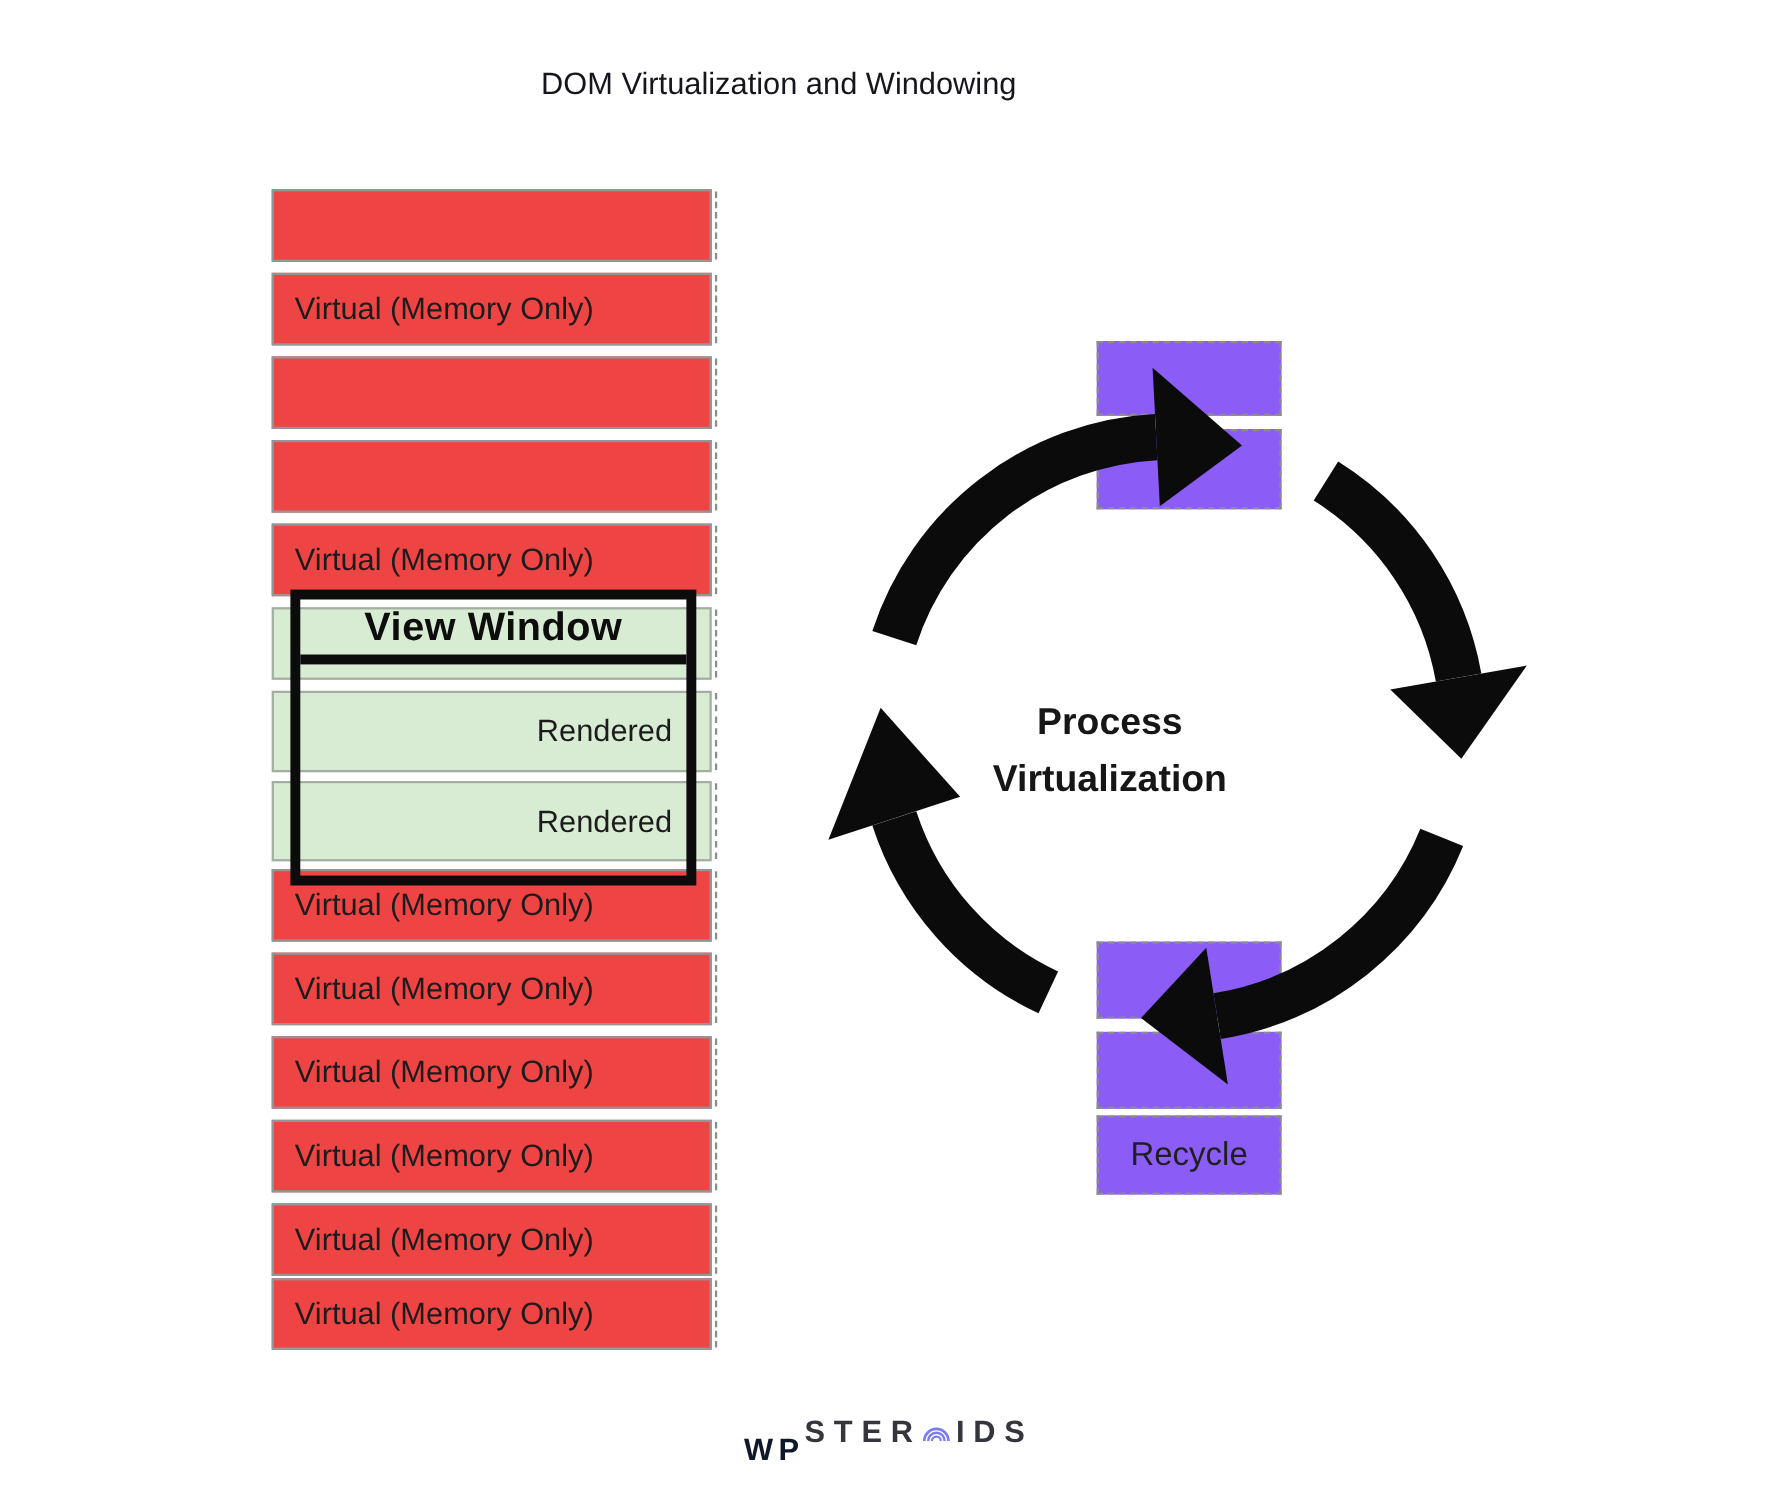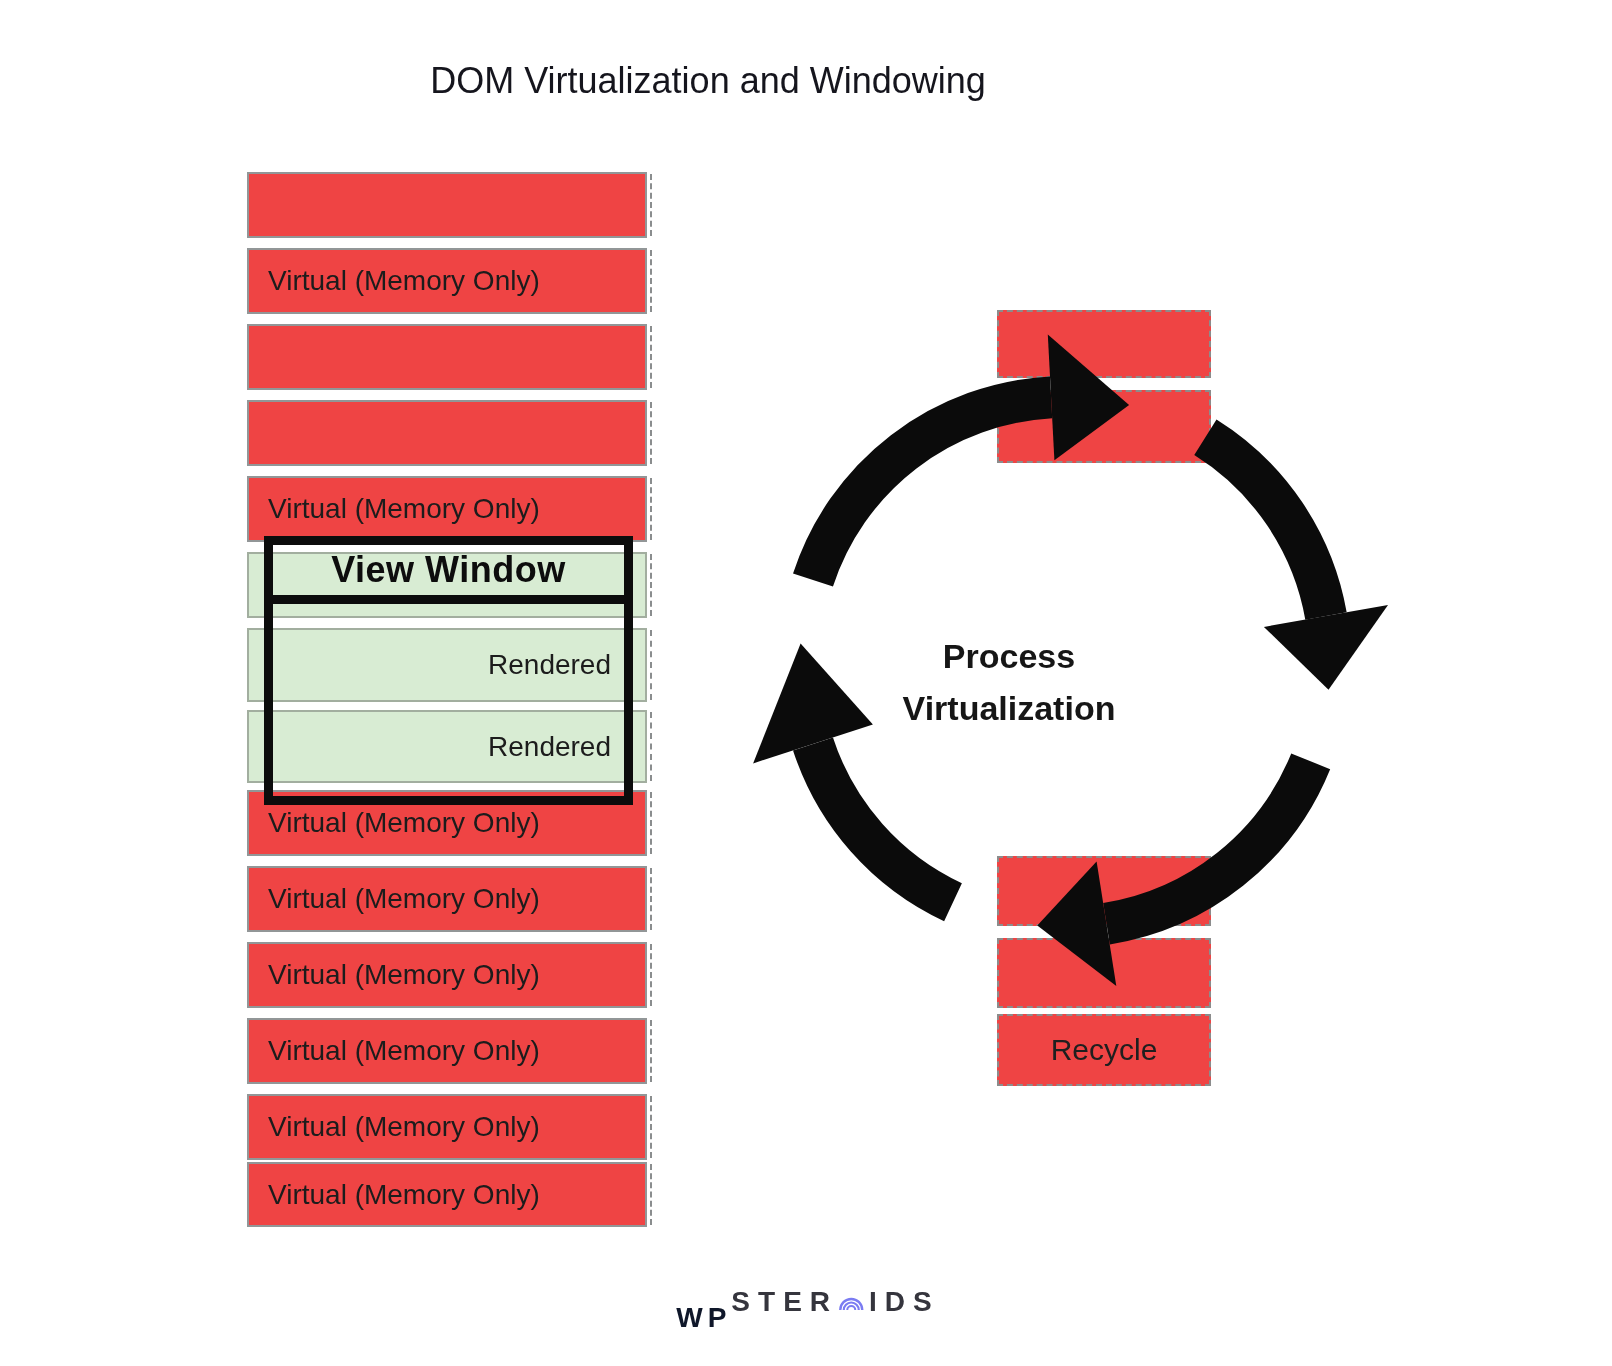--- a/index.html
+++ b/index.html
@@ -4,21 +4,21 @@
 <style>
   html,body{margin:0;padding:0;}
   body{
     width:1612px;height:1366px;position:relative;overflow:hidden;
     background:#ffffff;font-family:"Liberation Sans",sans-serif;
   }
 
   
   .title{
     position:absolute;left:708px;top:60px;transform:translateX(-50%);
-    font-size:36px;font-weight:400;letter-spacing:0px;color:#15151d;
+    font-size:28px;font-weight:400;letter-spacing:0px;color:#15151d;
     white-space:nowrap;
   }
 
   
   .box{
     position:absolute;left:247px;width:400px;box-sizing:border-box;
     background:#ef4444;border:2px solid #929697;
     display:flex;align-items:center;
     font-size:28px;color:#1c1c1c;
   }
@@ -42,22 +42,22 @@
   .vw-header{
     height:50px;border-bottom:9px solid #0c0c0c;
     display:flex;align-items:center;justify-content:center;
   }
   .vw-header span{
     font-size:36px;font-weight:700;color:#0d0d0d;letter-spacing:0.5px;
   }
 
   
   .slot{
-    position:absolute;left:997px;width:214px;box-sizing:border-box;
-    background:#ef4444;border:2px dashed #8c8c8c;z-index:1;
+    position:absolute;left:997px;width:168px;box-sizing:border-box;
+    background:#8b5cf6;border:2px dashed #8c8c8c;z-index:1;
   }
   .slot.top-a{top:310px;height:68px;}
   .slot.top-b{top:390px;height:73px;}
   .slot.bot-a{top:856px;height:70px;}
   .slot.bot-b{top:938px;height:70px;}
   .slot.recycle{
     top:1014px;height:72px;display:flex;align-items:center;justify-content:center;
     font-size:30px;color:#1f1f1f;
   }
   .cycle-svg{position:absolute;left:740px;top:320px;width:660px;height:680px;z-index:2;}

